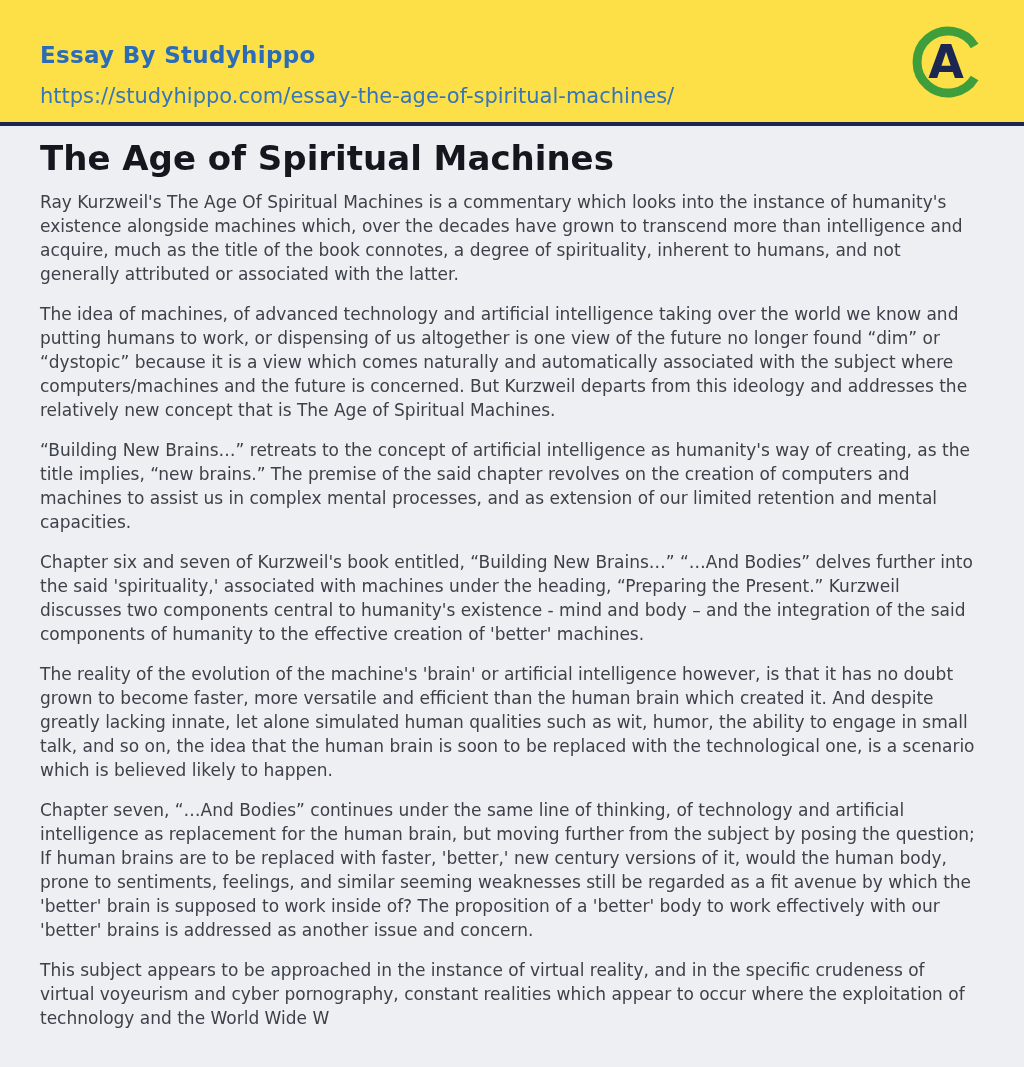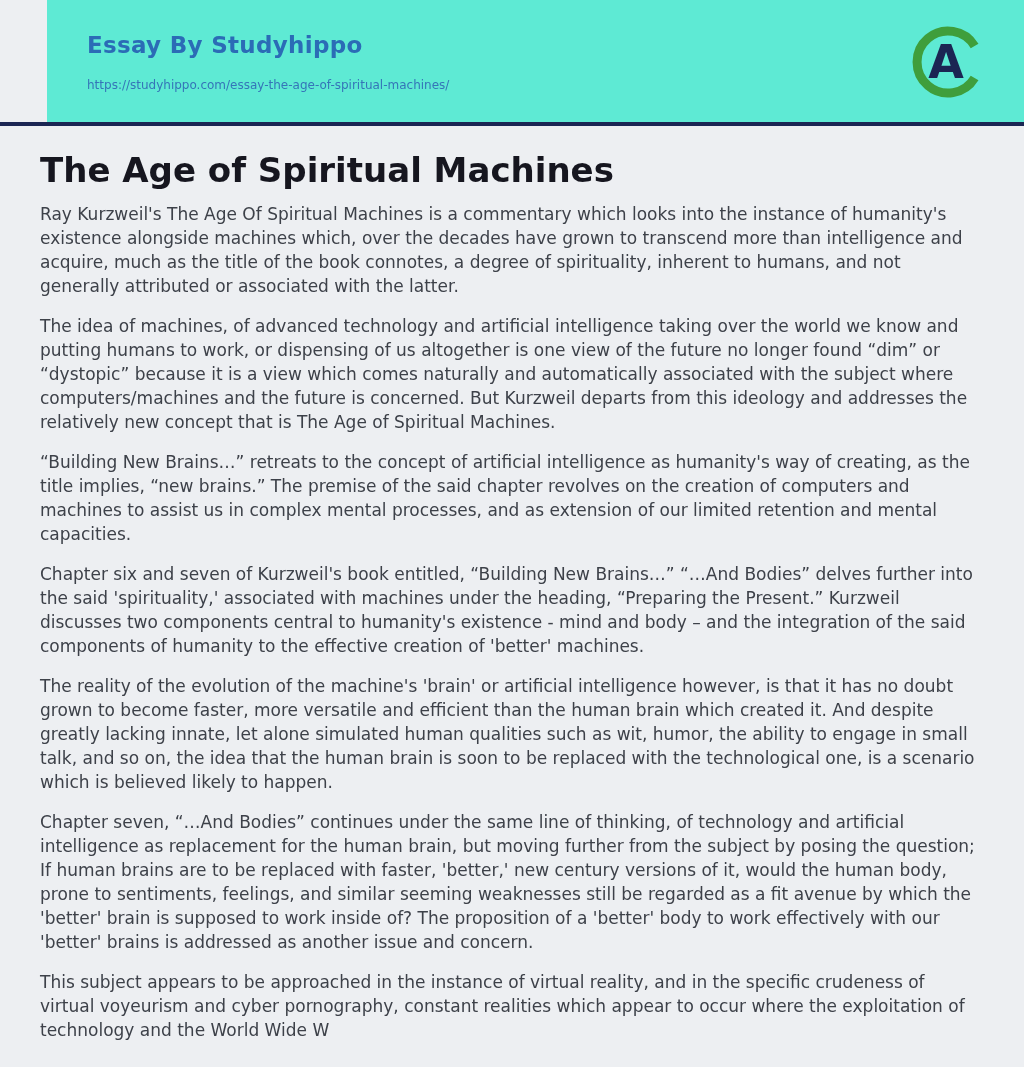--- a/index.html
+++ b/index.html
@@ -5,52 +5,51 @@
   * { margin: 0; padding: 0; box-sizing: border-box; }
   html, body { width: 1024px; }
   body {
     height: 1067px;
     background: #edeff2;
     font-family: "DejaVu Sans", "Liberation Sans", sans-serif;
     overflow: hidden;
   }
   .site-header {
     position: relative;
-    background: #5eead4;
+    background: #fde047;
     height: 122px;
-    padding: 32px 40px 0 40px;
-    margin-left: 47px;
+    padding: 42px 40px 0 40px;
   }
   .site-title {
     color: #2b6cb6;
     font-size: 23px;
     font-weight: bold;
     letter-spacing: 0.3px;
     margin-bottom: 16px;
   }
   .site-url {
     display: inline-block;
     color: #3575b8;
-    font-size: 12px;
+    font-size: 21px;
     text-decoration: none;
     cursor: pointer;
   }
   .logo {
     position: absolute;
     top: 24px;
     right: 38px;
     width: 76px;
     height: 76px;
   }
   .header-divider {
     height: 4px;
     background: #1b2653;
   }
   .essay-content {
-    padding: 22px 40px 0 40px;
+    padding: 10px 40px 0 40px;
   }
   .essay-title {
     color: #16161f;
     font-size: 34px;
     font-weight: bold;
     line-height: 44px;
     margin-bottom: 10px;
   }
   .essay-content p {
     color: #3d4149;

